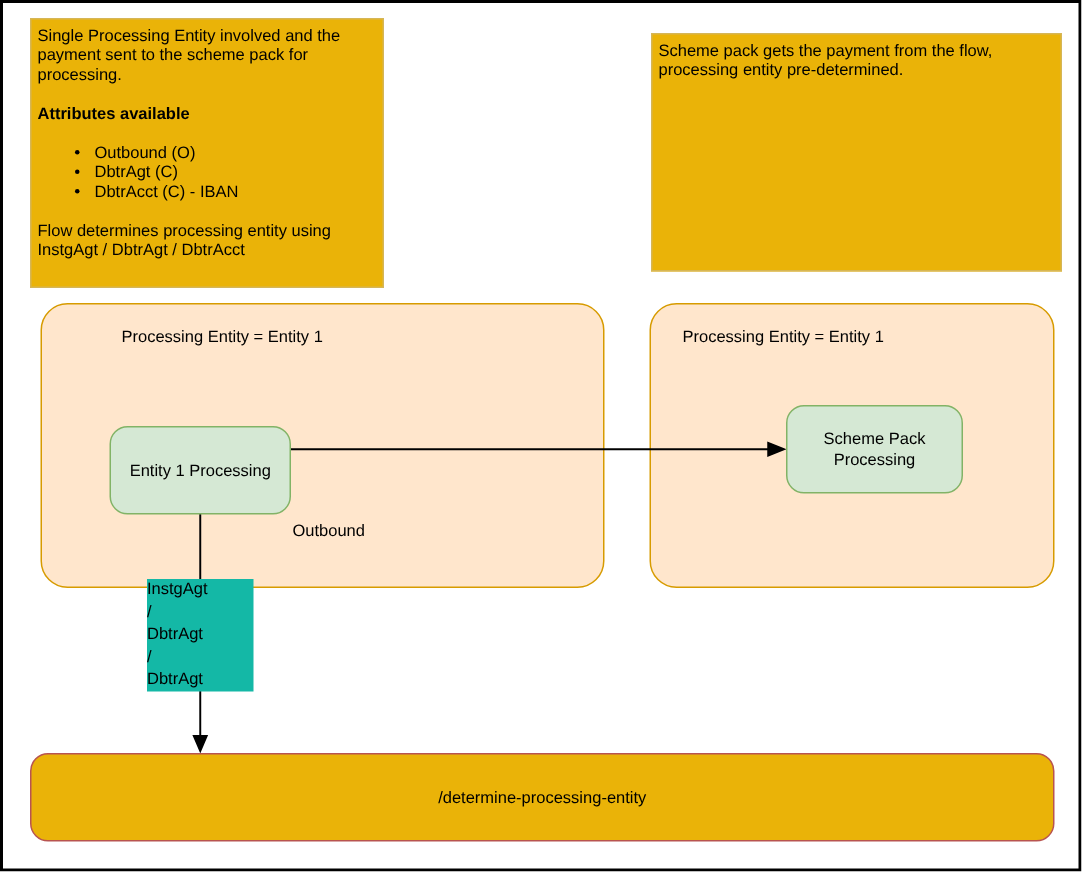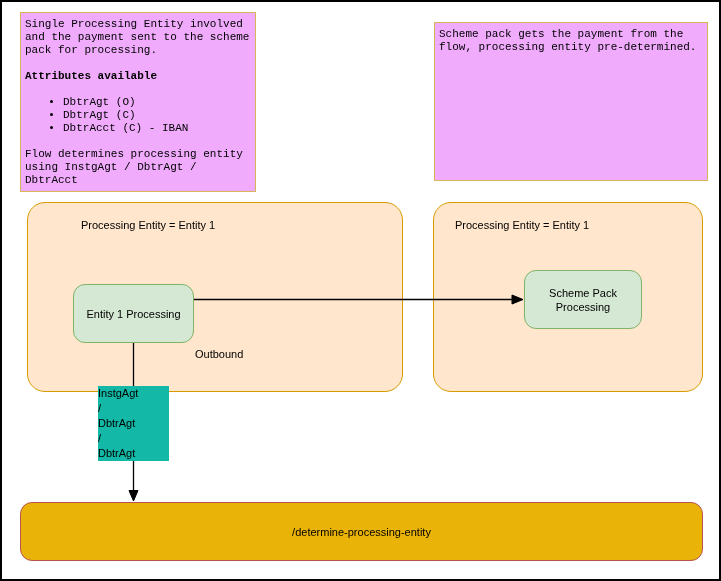--- a/index.html
+++ b/index.html
@@ -15,26 +15,25 @@
     height: 581px;
     box-sizing: border-box;
     border: 2px solid #000000;
     background: #ffffff;
     overflow: hidden;
   }
   
   .note {
     position: absolute;
     box-sizing: border-box;
-    background: #f0abfc;
+    background: #eab308;
     border: 1px solid #d6b656;
     font-size: 11px;
     line-height: 13px;
     padding: 5px 4px;
-    font-family: Liberation Mono, monospace;
   }
   .note-left  { left: 18px;  top: 10px; width: 236px; height: 180px; }
   .note-right { left: 432px; top: 20px; width: 274px; height: 159px; }
   .note p { margin: 0 0 13px 0; }
   .note p.bold { font-weight: bold; }
   .note ul {
     margin: 0 0 13px 0;
     padding: 0 0 0 38px;
     list-style-type: disc;
   }
@@ -114,21 +113,21 @@
 </style>
 </head>
 <body>
 
 <div class="canvas">
 
   <div class="note note-left">
     <p>Single Processing Entity involved and the payment sent to the scheme pack for processing.</p>
     <p class="bold">Attributes available</p>
     <ul>
-      <li>DbtrAgt (O)</li>
+      <li>Outbound (O)</li>
       <li>DbtrAgt (C)</li>
       <li>DbtrAcct (C) - IBAN</li>
     </ul>
     <p>Flow determines processing entity using InstgAgt / DbtrAgt / DbtrAcct</p>
   </div>
 
   <div class="note note-right">
     <p>Scheme pack gets the payment from the flow, processing entity pre-determined.</p>
   </div>
 

